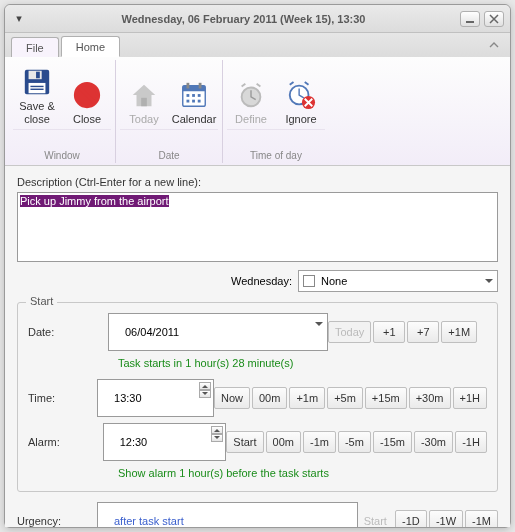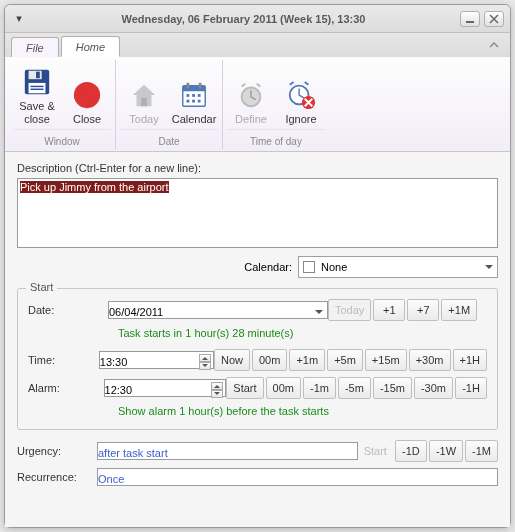--- a/index.html
+++ b/index.html
@@ -3,49 +3,49 @@
 <meta charset="utf-8">
 <style>
 * { box-sizing: border-box; margin: 0; padding: 0; font-family: Tahoma, Arial, sans-serif; font-size: 11px; }
 body { background: #e8e8e8; padding: 4px; }
 .window { width: 507px; height: 524px; background: linear-gradient(180deg, #f0f0f0, #e8e8e8); border: 1px solid #9a9a9a; border-radius: 6px; box-shadow: 0 2px 8px rgba(0,0,0,0.2); display: flex; flex-direction: column; }
 .titlebar { height: 28px; display: flex; align-items: center; padding: 0 6px; background: linear-gradient(180deg, #eaeaea, #dcdcdc); border-radius: 6px 6px 0 0; border-bottom: 1px solid #c0c0c0; }
 .titlebar-dropdown { width: 16px; height: 16px; display:flex;align-items:center;justify-content:center;color:#444;}
 .titlebar-title { flex: 1; text-align: center; font-weight: bold; color: #5a5a5a; }
 .titlebar-buttons { display: flex; gap: 4px; }
 .titlebar-btn { width: 20px; height: 16px; border: 1px solid #b0b0b0; border-radius: 3px; background: linear-gradient(180deg,#fff,#e0e0e0); display:flex;align-items:center;justify-content:center;color:#666;cursor:pointer;}
-.tabstrip { height: 24px; display: flex; align-items: flex-end; padding: 0 6px; background: linear-gradient(180deg,#e6e6e6,#dcdcdc); position:relative;font-style:italic;}
+.tabstrip { height: 24px; display: flex; align-items: flex-end; padding: 0 6px; background: linear-gradient(180deg,#e6e6e6,#dcdcdc); position:relative;}
 .tab { padding: 4px 14px 3px; border: 1px solid #b0b0b0; border-bottom: none; background: #f8f3fc; color:#555; margin-right:2px; border-radius:3px 3px 0 0; cursor:pointer;}
 .tab.active { background: #fff; border-bottom:1px solid #fff; position:relative; z-index:2;}
 .collapse-ribbon { position:absolute; right:8px; top:4px; width:16px;height:16px;color:#888;display:flex;align-items:center;justify-content:center;cursor:pointer;}
 .ribbon { display: flex; background: linear-gradient(180deg, #fdfdfd, #f2edf8); border-bottom: 1px solid #c8c8c8; padding: 4px 4px 2px; min-height: 90px; margin-top:-1px;}
 .ribbon-group { display: flex; flex-direction: column; align-items: center; border-right: 1px solid #d8d0e0; padding: 2px 4px; }
 .ribbon-group:last-child{border-right:none;}
 .ribbon-group-items { display: flex; gap: 2px; flex:1;}
 .ribbon-v-items{display:flex;flex-direction:column;gap:2px;padding:4px 2px;}
-.ribbon-group-label { font-size: 10px; color: #888; padding-top: 6px; text-align: center; width: 100%; border-top:1px solid #e8e2ee;}
+.ribbon-group-label { font-size: 10px; color: #888; padding-top: 20px; text-align: center; width: 100%; border-top:1px solid #e8e2ee;}
 .rbtn { display: flex; flex-direction: column; align-items: center; justify-content: flex-end; width: 48px; padding: 4px 2px; border-radius: 3px; cursor:pointer;}
 .rbtn-label { text-align: center; margin-top: 2px; line-height: 1.15; color: #333; }
 .rbtn.disabled .rbtn-label { color: #aaa; }
 .ricon { width: 32px; height: 32px; display:flex;align-items:center;justify-content:center;}
 .rsmall{display:flex;align-items:center;gap:4px;padding:2px 4px;border-radius:3px;cursor:pointer;}
 .rsmall .ricon{width:16px;height:16px;}
 .body-area { flex: 1; padding: 10px 12px 12px; background: #f5f5f5; overflow:hidden;}
 .field-row { display: flex; align-items: center; margin-bottom: 6px; }
 .field-label { width: 80px; color: #333; }
 .hint-row{margin-left:90px;margin-top:2px;margin-bottom:6px;}
 .desc-box { width: 100%; height: 70px; border: 1px solid #9a9a9a; background: #fff; padding: 2px 2px; resize: none; overflow:auto;}
-.desc-inner{display:inline;background:#7f1d1d;color:#fff;padding:0 0;}
+.desc-inner{display:inline;background:#701a75;color:#fff;padding:0 0;}
 .cat-row{display:flex;align-items:center;justify-content:flex-end;gap:6px;margin:8px 0 10px;}
 .cat-select{flex:0 0 200px;height:22px;border:1px solid #a0a0a0;background:#fff;display:flex;align-items:center;padding:0 4px;gap:6px;position:relative;}
 .cat-select::after{content:"";position:absolute;right:4px;top:8px;border:4px solid transparent;border-top-color:#555;}
 .cat-swatch{width:12px;height:12px;border:1px solid #888;background:#fff;}
 .groupbox{border:1px solid #c8c8c8;border-radius:3px;padding:10px 10px 6px;margin-bottom:10px;position:relative;background:#f5f5f5;}
 .groupbox-title{position:absolute;top:-8px;left:8px;background:#f5f5f5;padding:0 4px;color:#555;}
-.txt-input{height:18px;border:1px solid #9a9a9a;background:#fff;padding:0 0;display:flex;align-items:flex-end;position:relative;}
+.txt-input{height:38px;border:1px solid #9a9a9a;background:#fff;padding:0 16px;display:flex;align-items:center;position:relative;}
 .txt-input.flex{flex:1;}
 .txt-arrow{position:absolute;right:4px;top:8px;border:4px solid transparent;border-top-color:#555;}
 .spin{position:absolute;right:2px;top:1px;height:18px;display:flex;flex-direction:column;justify-content:center;}
 .spin-b{width:12px;height:8px;border:1px solid #aaa;background:linear-gradient(180deg,#fff,#e4e4e4);display:flex;align-items:center;justify-content:center;}
 .spin-b::before{content:"";border:3px solid transparent;}
 .spin-up::before{border-bottom-color:#555;margin-top:-2px;}
 .spin-dn::before{border-top-color:#555;margin-bottom:-2px;}
 .chip{height:22px;min-width:32px;padding:0 6px;border:1px solid #bfbfbf;background:linear-gradient(180deg,#fcfcfc,#eaeaea);display:flex;align-items:center;justify-content:center;color:#333;border-radius:2px;cursor:pointer;}
 .chip.disabled{color:#bbb;background:#f2f2f2;cursor:default;}
 .chip.ghost{border:none;background:transparent;color:#bbb;cursor:default;}
@@ -188,21 +188,21 @@
   </div>
 
   <div class="body-area">
 
     <div style="margin-bottom:4px;color:#333">Description (Ctrl-Enter for a new line):</div>
     <div class="desc-box">
       <span class="desc-inner">Pick up Jimmy from the airport</span>
     </div>
 
     <div class="cat-row">
-      <span>Calendar:</span>
+      <span>Wednesday:</span>
       <div class="cat-select">
         <div class="cat-swatch"></div>
         <span>None</span>
       </div>
     </div>
 
     <div class="groupbox">
       <div class="groupbox-title">Start</div>
 
       <div class="field-row">

